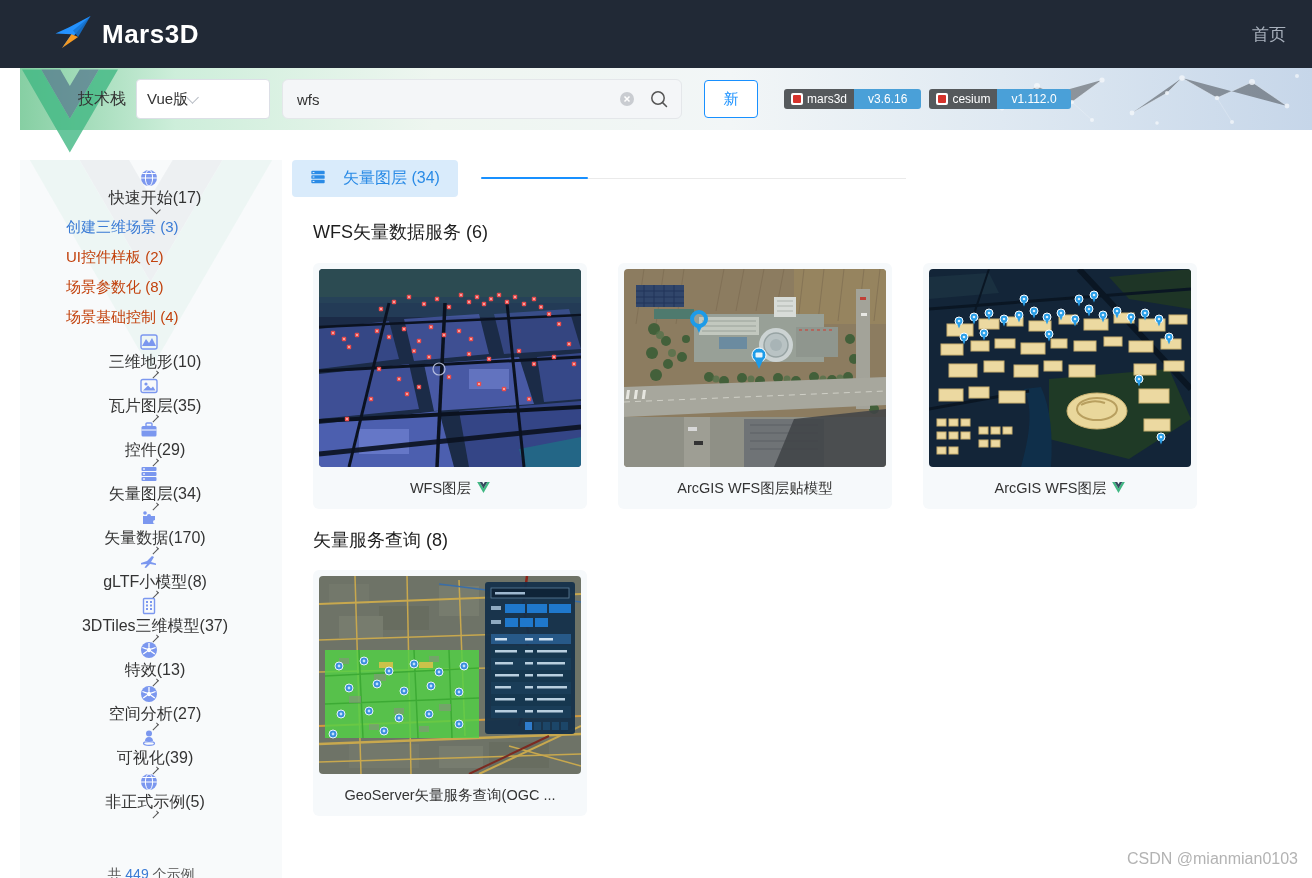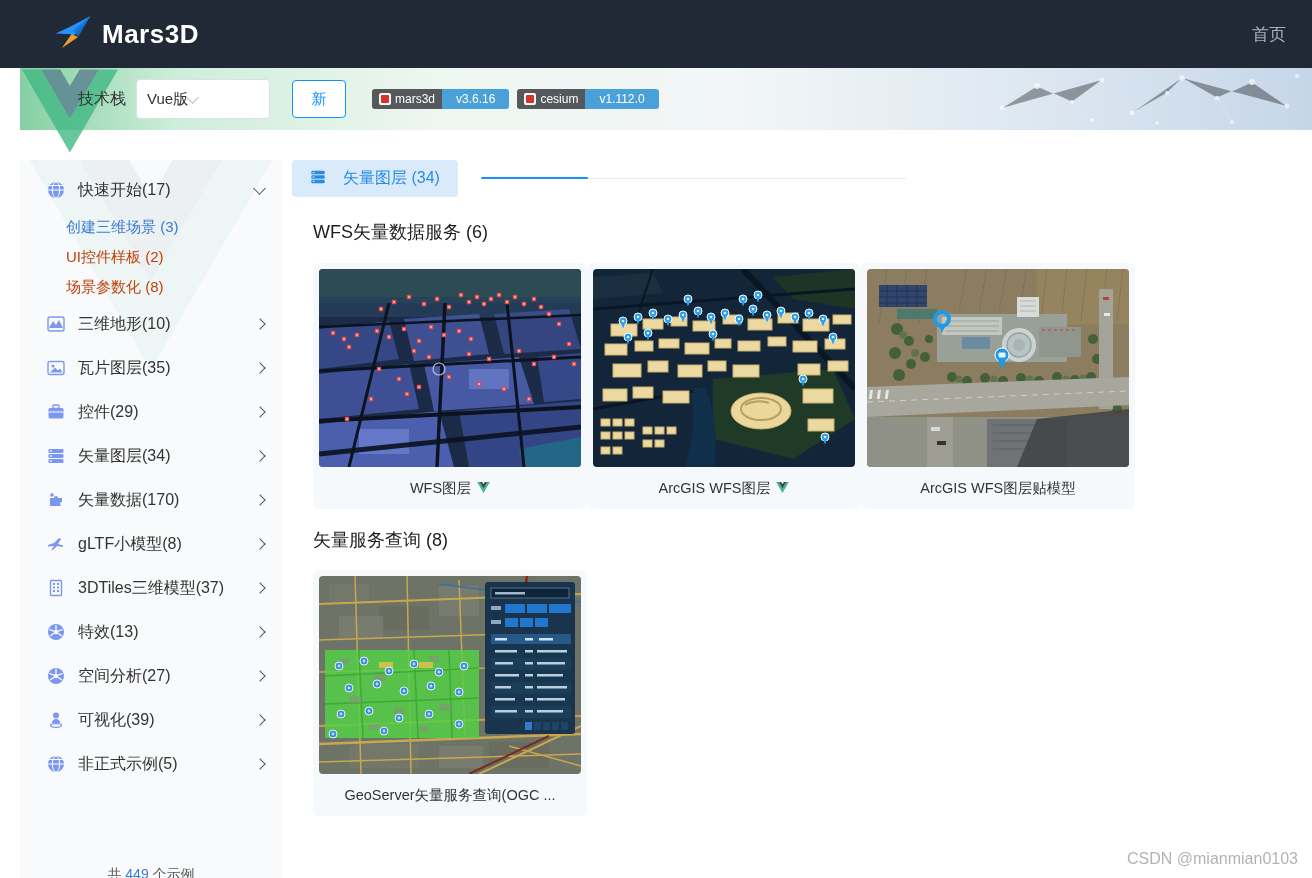--- a/index.html
+++ b/index.html
@@ -32,35 +32,35 @@
     font-size:15px;display:flex;align-items:center;justify-content:center;cursor:pointer;position:relative;z-index:2;}
   .badges{display:flex;margin-left:26px;gap:8px;position:relative;z-index:2;}
   .badge{display:flex;height:20px;border-radius:3px;overflow:hidden;font-size:12px;cursor:pointer;}
   .badge .l{background:#55595c;color:#fff;display:flex;align-items:center;padding:0 7px;gap:4px;}
   .badge .r{background:#4aa0d8;color:#fff;display:flex;align-items:center;padding:0 14px;}
   .npm-ic{width:12px;height:12px;background:#fff;border-radius:2px;display:flex;align-items:center;justify-content:center;}
   .npm-ic i{display:block;width:8px;height:8px;background:#d6332c;border-radius:1px;}
   
   .sbar{position:absolute;left:20px;top:160px;width:262px;height:718px;background:#f8fafb;overflow:hidden;z-index:5;}
   .sbar .wm{position:absolute;left:6px;top:-6px;opacity:.05;}
-  .s-item{display:flex;align-items:center;height:44px;padding:0 18px 0 26px;font-size:16px;color:#333;cursor:pointer;position:relative;z-index:2;}
+  .s-item{display:flex;align-items:center;height:44px;padding:0 18px 0 26px;font-size:16px;color:#333;cursor:pointer;position:relative;z-index:2;flex-direction:column;}
   .s-item .ic{width:20px;height:20px;margin-right:12px;display:flex;align-items:center;justify-content:center;flex:none;}
   .s-item .lbl{flex:1;white-space:nowrap;}
   .s-sub{display:flex;align-items:center;height:30px;padding-left:46px;font-size:15px;color:#c2410c;cursor:pointer;position:relative;z-index:2;}
   .s-sub.active{color:#3a7bd5;}
   .s-foot{position:absolute;left:0;width:262px;top:706px;text-align:center;font-size:14px;color:#555;z-index:2;}
   .s-foot b{color:#3a7bd5;font-weight:normal;}
   
   .main{position:absolute;left:292px;top:160px;width:1020px;height:718px;z-index:5;}
   .tabline{position:absolute;left:189px;top:18px;width:425px;height:1px;background:#eaeaea;}
   .tabline-acc{position:absolute;left:189px;top:17px;width:107px;height:2px;background:#1890ff;border-radius:1px;}
   .tab{position:absolute;left:0;top:0;height:37px;background:#d9ebfb;border-radius:4px;display:flex;align-items:center;
     padding:0 18px;color:#2a8be6;font-size:16px;gap:17px;cursor:pointer;}
   .sec-title{position:absolute;left:21px;font-size:18px;color:#1d1d1d;text-align:right;}
-  .cards{position:absolute;left:21px;display:flex;align-items:center;}
+  .cards{position:absolute;left:21px;display:flex;gap:31px;align-items:center;}
   .card{width:274px;background:#f6f9fb;border-radius:6px;cursor:pointer;}
   .card .thumb{margin:6px 6px 0 6px;width:262px;height:198px;border-radius:4px;overflow:hidden;}
   .card .thumb svg{display:block;}
   .card .cap{height:42px;display:flex;align-items:center;justify-content:center;font-size:14.5px;color:#333;gap:6px;padding:0 10px;
     white-space:nowrap;overflow:hidden;}
   .wmk{position:absolute;right:14px;bottom:10px;color:#b3b3b3;font-size:16px;z-index:6;}
 </style>
 </head>
 <body>
 
@@ -107,20 +107,35 @@
           <circle cx="175" cy="55" r="1.8"></circle>
       </g>
     </svg>
   </div>
   <div class="tbar-inner">
     <span class="stack-label">技术栈</span>
     <div class="select">
       <span>Vue版</span>
       <span class="chev"></span>
     </div>
+    <div class="search">
+      <input value="wfs" style="">
+      <span class="icon-btn clear-ic">
+        <svg width="16" height="16" viewBox="0 0 16 16">
+          <circle cx="8" cy="8" r="7" fill="#c9ccd1"></circle>
+          <path d="M5.5,5.5 L10.5,10.5 M10.5,5.5 L5.5,10.5" stroke="#fff" stroke-width="1.5"></path>
+        </svg>
+      </span>
+      <span class="icon-btn mag-ic">
+        <svg width="20" height="20" viewBox="0 0 20 20">
+          <circle cx="9" cy="9" r="6.2" fill="none" stroke="#555" stroke-width="1.5"></circle>
+          <path d="M13.6,13.6 L17.5,17.5" stroke="#555" stroke-width="1.5" stroke-linecap="round"></path>
+        </svg>
+      </span>
+    </div>
     <div class="new-btn">新</div>
     <div class="badges">
       <div class="badge">
         <span class="l">
             <span class="npm-ic">
               <i></i>
             </span>
           <span>mars3d</span>
           </span>
         <span class="r">v3.6.16</span>
@@ -154,20 +169,21 @@
           <ellipse cx="9" cy="9" rx="3.6" ry="8" fill="none" stroke="#fff" stroke-width="1"></ellipse>
           <path d="M1,9 L17,9 M2.3,4.5 L15.7,4.5" stroke="#fff" stroke-width="1"></path>
         </svg>
     </span>
     <span class="lbl">快速开始(17)</span>
     <span class="chev-d"></span>
   </div>
   <div class="s-sub active">创建三维场景 (3)</div>
   <div class="s-sub">UI控件样板 (2)</div>
   <div class="s-sub">场景参数化 (8)</div>
+  <div class="s-sub">场景基础控制 (4)</div>
 
   <div class="s-item">
     <span class="ic">
       <svg width="18" height="18" viewBox="0 0 18 18">
           <rect x="1" y="2" width="16" height="14" rx="2" fill="none" stroke="#7b97ef" stroke-width="1.4"></rect>
           <path d="M2,13 L6,6 L9,10 L12,5 L16,13 Z" fill="#7b97ef"></path>
         </svg>
     </span>
     <span class="lbl">三维地形(10)</span>
     <span class="chev-r"></span>
@@ -423,128 +439,20 @@
               <path d="M0,0 L52,0 L130,134 L209,0 L261,0 L130,226 Z" fill="#41b883"></path>
               <path d="M52,0 L104,0 L130,45 L157,0 L209,0 L130,134 Z" fill="#35495e"></path>
             </svg>
         </span>
       </div>
     </div>
 
     <div class="card">
       <div class="thumb">
         <svg width="262" height="198" viewBox="0 0 262 198" preserveAspectRatio="none">
-          <defs>
-              <g id="pin2">
-                <circle r="4" fill="#2b9fe8" stroke="#fff" stroke-width="1"></circle>
-                <path d="M-2,2.5 L0,7.5 L2,2.5 Z" fill="#2b9fe8"></path>
-                <circle r="1.3" fill="#d8efff"></circle>
-              </g>
-            </defs>
-          <rect width="262" height="198" fill="#132538"></rect>
-          <polygon points="180,8 262,0 262,40 200,30" fill="#1e3526"></polygon>
-          <polygon points="120,110 240,100 262,150 200,190 120,170" fill="#1f3a26"></polygon>
-          <polygon points="0,8 60,4 70,24 0,30" fill="#1a3040"></polygon>
-          <path d="M95,120 C105,140 100,170 92,198 L122,198 C124,168 122,140 112,118 Z" fill="#0f2f4a"></path>
-          <g stroke="#0a1623">
-            <path d="M0,40 L262,20" stroke-width="3"></path>
-            <path d="M150,0 L262,120" stroke-width="6"></path>
-            <path d="M0,140 L100,122" stroke-width="3"></path>
-            <path d="M60,0 L40,60" stroke-width="2"></path>
-          </g>
-          <g fill="#ecd9a1" stroke="#c9b070" stroke-width="1">
-            <rect x="18" y="55" width="26" height="12"></rect>
-              <rect x="50" y="50" width="20" height="10"></rect>
-              <rect x="78" y="48" width="16" height="9"></rect>
-            <rect x="100" y="52" width="22" height="10"></rect>
-              <rect x="130" y="46" width="18" height="9"></rect>
-              <rect x="155" y="50" width="24" height="11"></rect>
-            <rect x="185" y="44" width="20" height="10"></rect>
-              <rect x="210" y="50" width="26" height="12"></rect>
-              <rect x="240" y="46" width="18" height="9"></rect>
-            <rect x="12" y="75" width="22" height="11"></rect>
-              <rect x="42" y="72" width="18" height="10"></rect>
-              <rect x="66" y="70" width="20" height="9"></rect>
-            <rect x="92" y="74" width="24" height="11"></rect>
-              <rect x="122" y="70" width="16" height="9"></rect>
-              <rect x="145" y="72" width="22" height="10"></rect>
-            <rect x="175" y="68" width="18" height="9"></rect>
-              <rect x="200" y="72" width="24" height="11"></rect>
-              <rect x="232" y="70" width="20" height="10"></rect>
-            <rect x="20" y="95" width="28" height="13"></rect>
-              <rect x="55" y="92" width="20" height="11"></rect>
-              <rect x="85" y="96" width="24" height="12"></rect>
-            <rect x="115" y="92" width="18" height="10"></rect>
-              <rect x="140" y="96" width="26" height="12"></rect>
-              <rect x="205" y="95" width="22" height="11"></rect>
-            <rect x="235" y="92" width="20" height="10"></rect>
-            <rect x="10" y="120" width="24" height="12"></rect>
-              <rect x="40" y="118" width="20" height="11"></rect>
-              <rect x="70" y="122" width="26" height="12"></rect>
-            <rect x="210" y="120" width="30" height="14"></rect>
-              <rect x="215" y="150" width="26" height="12"></rect>
-            <rect x="8" y="150" width="9" height="7"></rect>
-              <rect x="20" y="150" width="9" height="7"></rect>
-              <rect x="32" y="150" width="9" height="7"></rect>
-            <rect x="8" y="163" width="9" height="7"></rect>
-              <rect x="20" y="163" width="9" height="7"></rect>
-              <rect x="32" y="163" width="9" height="7"></rect>
-            <rect x="50" y="158" width="9" height="7"></rect>
-              <rect x="62" y="158" width="9" height="7"></rect>
-              <rect x="74" y="158" width="9" height="7"></rect>
-            <rect x="50" y="171" width="9" height="7"></rect>
-              <rect x="62" y="171" width="9" height="7"></rect>
-            <rect x="8" y="178" width="9" height="7"></rect>
-              <rect x="20" y="178" width="9" height="7"></rect>
-          </g>
-          <ellipse cx="168" cy="142" rx="30" ry="18" fill="#e9d79b" stroke="#c9b070"></ellipse>
-          <ellipse cx="168" cy="140" rx="20" ry="11" fill="none" stroke="#b89f5f" stroke-width="2"></ellipse>
-          <path d="M152,136 a18,10 0 0 1 24,-2" fill="none" stroke="#b89f5f" stroke-width="2"></path>
-          <g>
-            <use href="#pin2" x="30" y="52"></use>
-              <use href="#pin2" x="45" y="48"></use>
-              <use href="#pin2" x="60" y="44"></use>
-              <use href="#pin2" x="75" y="50"></use>
-            <use href="#pin2" x="90" y="46"></use>
-              <use href="#pin2" x="105" y="42"></use>
-              <use href="#pin2" x="118" y="48"></use>
-              <use href="#pin2" x="132" y="44"></use>
-            <use href="#pin2" x="146" y="50"></use>
-              <use href="#pin2" x="160" y="40"></use>
-              <use href="#pin2" x="174" y="46"></use>
-              <use href="#pin2" x="188" y="42"></use>
-            <use href="#pin2" x="202" y="48"></use>
-              <use href="#pin2" x="216" y="44"></use>
-              <use href="#pin2" x="230" y="50"></use>
-              <use href="#pin2" x="150" y="30"></use>
-            <use href="#pin2" x="165" y="26"></use>
-              <use href="#pin2" x="35" y="68"></use>
-              <use href="#pin2" x="55" y="64"></use>
-              <use href="#pin2" x="240" y="68"></use>
-            <use href="#pin2" x="120" y="65"></use>
-              <use href="#pin2" x="95" y="30"></use>
-              <use href="#pin2" x="210" y="110"></use>
-              <use href="#pin2" x="232" y="168"></use>
-          </g>
-        </svg>
-      </div>
-      <div class="cap">
-        <span>ArcGIS WFS图层</span>
-        <span>
-          <svg width="13" height="11" viewBox="0 0 261 226">
-              <path d="M0,0 L52,0 L130,134 L209,0 L261,0 L130,226 Z" fill="#41b883"></path>
-              <path d="M52,0 L104,0 L130,45 L157,0 L209,0 L130,134 Z" fill="#35495e"></path>
-            </svg>
-        </span>
-      </div>
-    </div>
-
-    <div class="card">
-      <div class="thumb">
-        <svg width="262" height="198" viewBox="0 0 262 198" preserveAspectRatio="none">
           <rect width="262" height="198" fill="#8c7c60"></rect>
           <rect x="170" width="92" height="55" fill="#96845f"></rect>
           <g stroke="#7a6a50" stroke-width="1" opacity=".6">
             <path d="M20,0 L12,55 M40,0 L32,55 M60,0 L52,55 M100,0 L92,42 M120,0 L112,42 M140,0 L132,42 M160,0 L152,42 M180,0 L174,52 M200,0 L194,52 M220,0 L214,52 M240,0 L234,52 M256,0 L250,52"></path>
           </g>
           <rect x="12" y="16" width="48" height="22" fill="#31466b"></rect>
           <g stroke="#23355a" stroke-width="1">
               <path d="M12,22 L60,22 M12,28 L60,28 M12,34 L60,34 M20,16 L20,38 M30,16 L30,38 M40,16 L40,38 M50,16 L50,38"></path>
             </g>
           <rect x="30" y="40" width="40" height="10" fill="#4e7a6e"></rect>
@@ -628,20 +536,128 @@
             <circle cx="135" cy="86" r="7" fill="#1d9be8" stroke="#fff" stroke-width="1"></circle>
             <path d="M131,91 L135,100 L139,91 Z" fill="#1d9be8"></path>
             <rect x="131.5" y="83.5" width="7" height="5" rx="1" fill="#fff" opacity=".9"></rect>
           </g>
         </svg>
       </div>
       <div class="cap">
         <span>ArcGIS WFS图层贴模型</span>
       </div>
     </div>
+
+    <div class="card">
+      <div class="thumb">
+        <svg width="262" height="198" viewBox="0 0 262 198" preserveAspectRatio="none">
+          <defs>
+              <g id="pin2">
+                <circle r="4" fill="#2b9fe8" stroke="#fff" stroke-width="1"></circle>
+                <path d="M-2,2.5 L0,7.5 L2,2.5 Z" fill="#2b9fe8"></path>
+                <circle r="1.3" fill="#d8efff"></circle>
+              </g>
+            </defs>
+          <rect width="262" height="198" fill="#132538"></rect>
+          <polygon points="180,8 262,0 262,40 200,30" fill="#1e3526"></polygon>
+          <polygon points="120,110 240,100 262,150 200,190 120,170" fill="#1f3a26"></polygon>
+          <polygon points="0,8 60,4 70,24 0,30" fill="#1a3040"></polygon>
+          <path d="M95,120 C105,140 100,170 92,198 L122,198 C124,168 122,140 112,118 Z" fill="#0f2f4a"></path>
+          <g stroke="#0a1623">
+            <path d="M0,40 L262,20" stroke-width="3"></path>
+            <path d="M150,0 L262,120" stroke-width="6"></path>
+            <path d="M0,140 L100,122" stroke-width="3"></path>
+            <path d="M60,0 L40,60" stroke-width="2"></path>
+          </g>
+          <g fill="#ecd9a1" stroke="#c9b070" stroke-width="1">
+            <rect x="18" y="55" width="26" height="12"></rect>
+              <rect x="50" y="50" width="20" height="10"></rect>
+              <rect x="78" y="48" width="16" height="9"></rect>
+            <rect x="100" y="52" width="22" height="10"></rect>
+              <rect x="130" y="46" width="18" height="9"></rect>
+              <rect x="155" y="50" width="24" height="11"></rect>
+            <rect x="185" y="44" width="20" height="10"></rect>
+              <rect x="210" y="50" width="26" height="12"></rect>
+              <rect x="240" y="46" width="18" height="9"></rect>
+            <rect x="12" y="75" width="22" height="11"></rect>
+              <rect x="42" y="72" width="18" height="10"></rect>
+              <rect x="66" y="70" width="20" height="9"></rect>
+            <rect x="92" y="74" width="24" height="11"></rect>
+              <rect x="122" y="70" width="16" height="9"></rect>
+              <rect x="145" y="72" width="22" height="10"></rect>
+            <rect x="175" y="68" width="18" height="9"></rect>
+              <rect x="200" y="72" width="24" height="11"></rect>
+              <rect x="232" y="70" width="20" height="10"></rect>
+            <rect x="20" y="95" width="28" height="13"></rect>
+              <rect x="55" y="92" width="20" height="11"></rect>
+              <rect x="85" y="96" width="24" height="12"></rect>
+            <rect x="115" y="92" width="18" height="10"></rect>
+              <rect x="140" y="96" width="26" height="12"></rect>
+              <rect x="205" y="95" width="22" height="11"></rect>
+            <rect x="235" y="92" width="20" height="10"></rect>
+            <rect x="10" y="120" width="24" height="12"></rect>
+              <rect x="40" y="118" width="20" height="11"></rect>
+              <rect x="70" y="122" width="26" height="12"></rect>
+            <rect x="210" y="120" width="30" height="14"></rect>
+              <rect x="215" y="150" width="26" height="12"></rect>
+            <rect x="8" y="150" width="9" height="7"></rect>
+              <rect x="20" y="150" width="9" height="7"></rect>
+              <rect x="32" y="150" width="9" height="7"></rect>
+            <rect x="8" y="163" width="9" height="7"></rect>
+              <rect x="20" y="163" width="9" height="7"></rect>
+              <rect x="32" y="163" width="9" height="7"></rect>
+            <rect x="50" y="158" width="9" height="7"></rect>
+              <rect x="62" y="158" width="9" height="7"></rect>
+              <rect x="74" y="158" width="9" height="7"></rect>
+            <rect x="50" y="171" width="9" height="7"></rect>
+              <rect x="62" y="171" width="9" height="7"></rect>
+            <rect x="8" y="178" width="9" height="7"></rect>
+              <rect x="20" y="178" width="9" height="7"></rect>
+          </g>
+          <ellipse cx="168" cy="142" rx="30" ry="18" fill="#e9d79b" stroke="#c9b070"></ellipse>
+          <ellipse cx="168" cy="140" rx="20" ry="11" fill="none" stroke="#b89f5f" stroke-width="2"></ellipse>
+          <path d="M152,136 a18,10 0 0 1 24,-2" fill="none" stroke="#b89f5f" stroke-width="2"></path>
+          <g>
+            <use href="#pin2" x="30" y="52"></use>
+              <use href="#pin2" x="45" y="48"></use>
+              <use href="#pin2" x="60" y="44"></use>
+              <use href="#pin2" x="75" y="50"></use>
+            <use href="#pin2" x="90" y="46"></use>
+              <use href="#pin2" x="105" y="42"></use>
+              <use href="#pin2" x="118" y="48"></use>
+              <use href="#pin2" x="132" y="44"></use>
+            <use href="#pin2" x="146" y="50"></use>
+              <use href="#pin2" x="160" y="40"></use>
+              <use href="#pin2" x="174" y="46"></use>
+              <use href="#pin2" x="188" y="42"></use>
+            <use href="#pin2" x="202" y="48"></use>
+              <use href="#pin2" x="216" y="44"></use>
+              <use href="#pin2" x="230" y="50"></use>
+              <use href="#pin2" x="150" y="30"></use>
+            <use href="#pin2" x="165" y="26"></use>
+              <use href="#pin2" x="35" y="68"></use>
+              <use href="#pin2" x="55" y="64"></use>
+              <use href="#pin2" x="240" y="68"></use>
+            <use href="#pin2" x="120" y="65"></use>
+              <use href="#pin2" x="95" y="30"></use>
+              <use href="#pin2" x="210" y="110"></use>
+              <use href="#pin2" x="232" y="168"></use>
+          </g>
+        </svg>
+      </div>
+      <div class="cap">
+        <span>ArcGIS WFS图层</span>
+        <span>
+          <svg width="13" height="11" viewBox="0 0 261 226">
+              <path d="M0,0 L52,0 L130,134 L209,0 L261,0 L130,226 Z" fill="#41b883"></path>
+              <path d="M52,0 L104,0 L130,45 L157,0 L209,0 L130,134 Z" fill="#35495e"></path>
+            </svg>
+        </span>
+      </div>
+    </div>
   </div>
 
   <div class="sec-title" style="top:368px">矢量服务查询 (8)</div>
 
   <div class="cards" style="top:410px">
 
     <div class="card">
       <div class="thumb">
         <svg width="262" height="198" viewBox="0 0 262 198" preserveAspectRatio="none">
           <defs>

